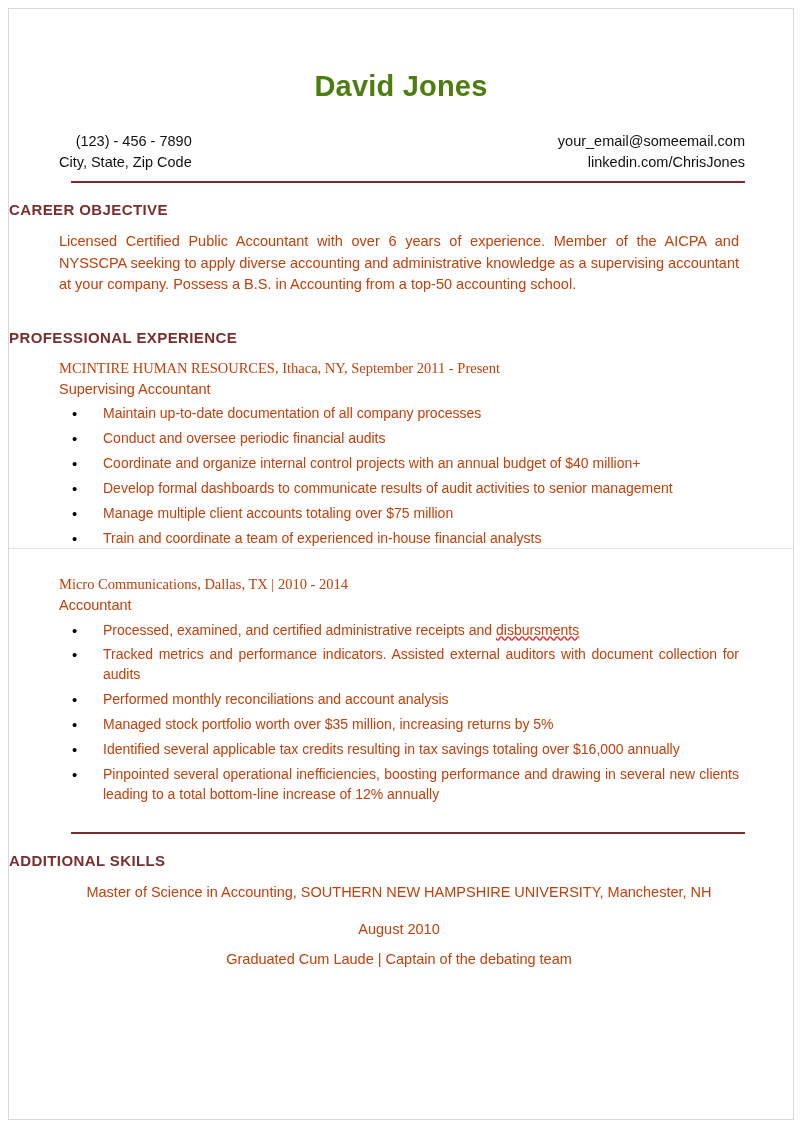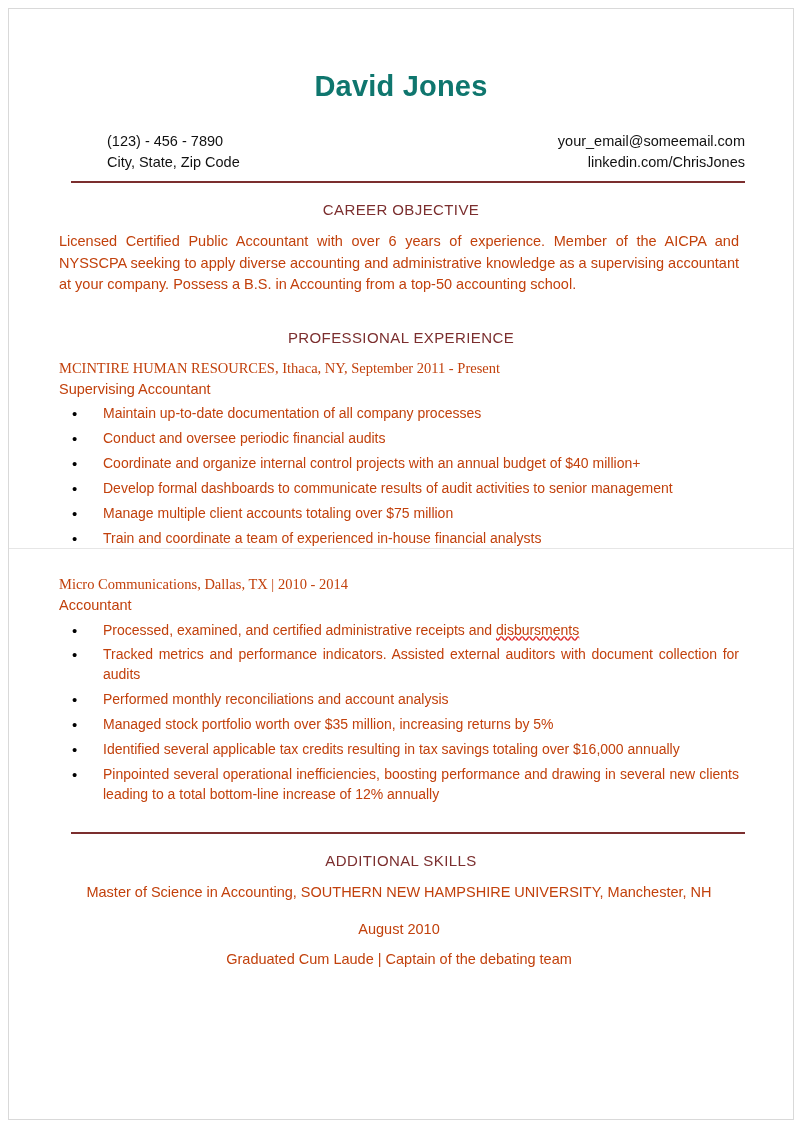--- a/index.html
+++ b/index.html
@@ -31,60 +31,60 @@
 
   .inner {
     position: relative;
     width: 100%;
     height: 100%;
   }
 
   
   .name {
     text-align: center;
-    color: #0f766e;
+    color: #4d7c0f;
     font-weight: bold;
     font-size: 29px;
     letter-spacing: 0.2px;
     margin: 0;
     padding-top: 62px;
     line-height: 1.1;
     font-family: "Liberation Sans", sans-serif;
   }
 
   .contact {
     margin-top: 28px;
     padding: 0 48px 0 50px;
     display: flex;
     justify-content: space-between;
     align-items: flex-start;
     font-size: 14.5px;
     line-height: 1.48;
     color: #111;
   }
-  .contact-left { text-align: left; margin-left: 48px; }
+  .contact-left { text-align: right; }
   .contact-right { text-align: right; }
   .contact div { white-space: nowrap; }
 
   .rule {
     height: 0;
     border-top: 2.5px solid #7B2E2E;
     margin: 7px 48px 0 62px;
   }
   .rule-mid {
     height: 0;
     border-top: 2.5px solid #7B2E2E;
     margin: 26px 48px 0 62px;
   }
 
   
   .section-title {
-    text-align: center;
+    text-align: left;
     color: #7B2E2E;
-    font-weight: normal;
+    font-weight: bold;
     font-size: 15px;
     letter-spacing: 0.4px;
     margin: 0;
     padding: 18px 0 0 0;
     font-family: "Liberation Sans", sans-serif;
   }
 
   .body-block {
     padding: 0 54px 0 50px;
     font-size: 14.5px;

